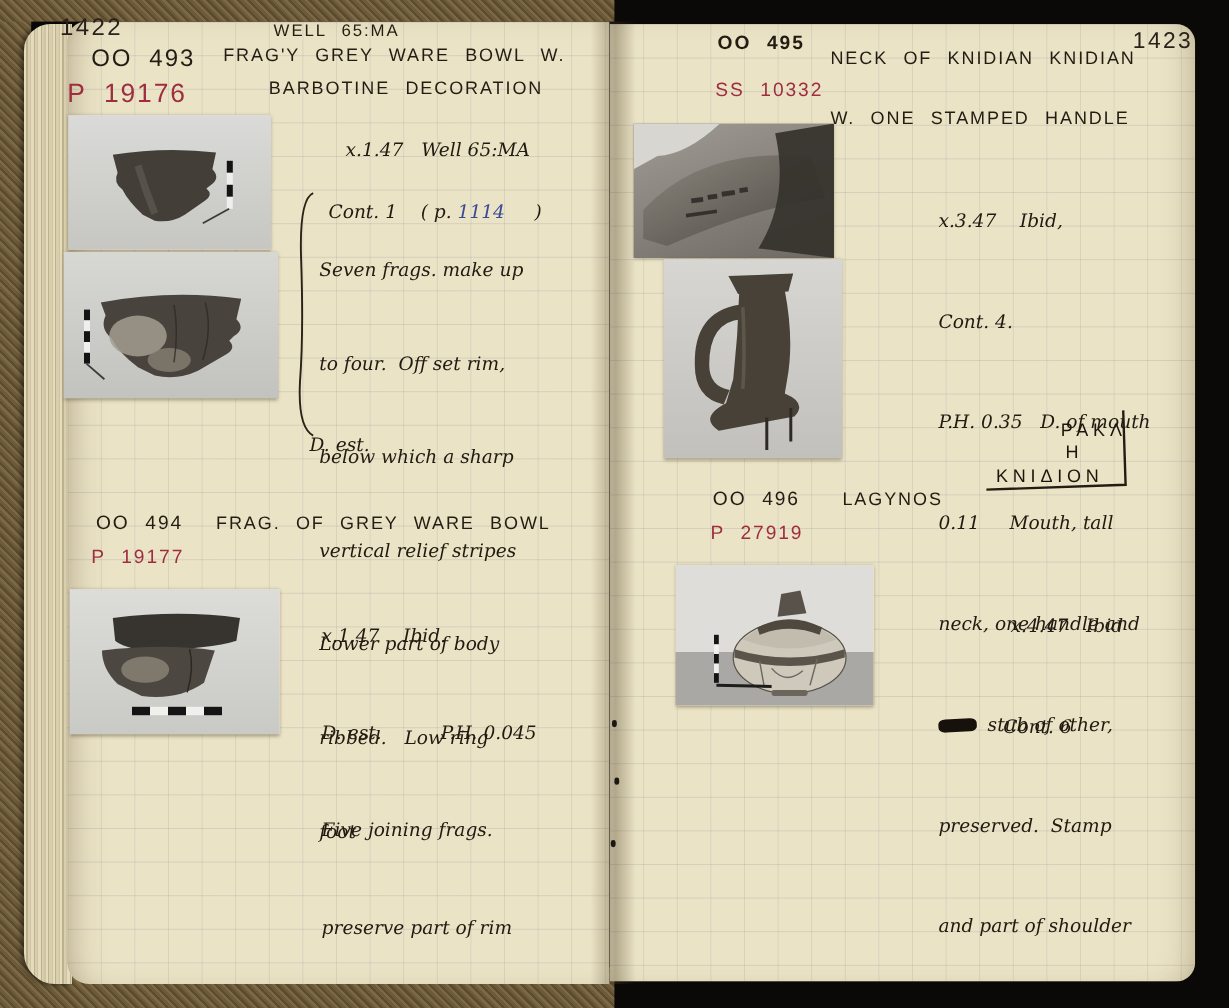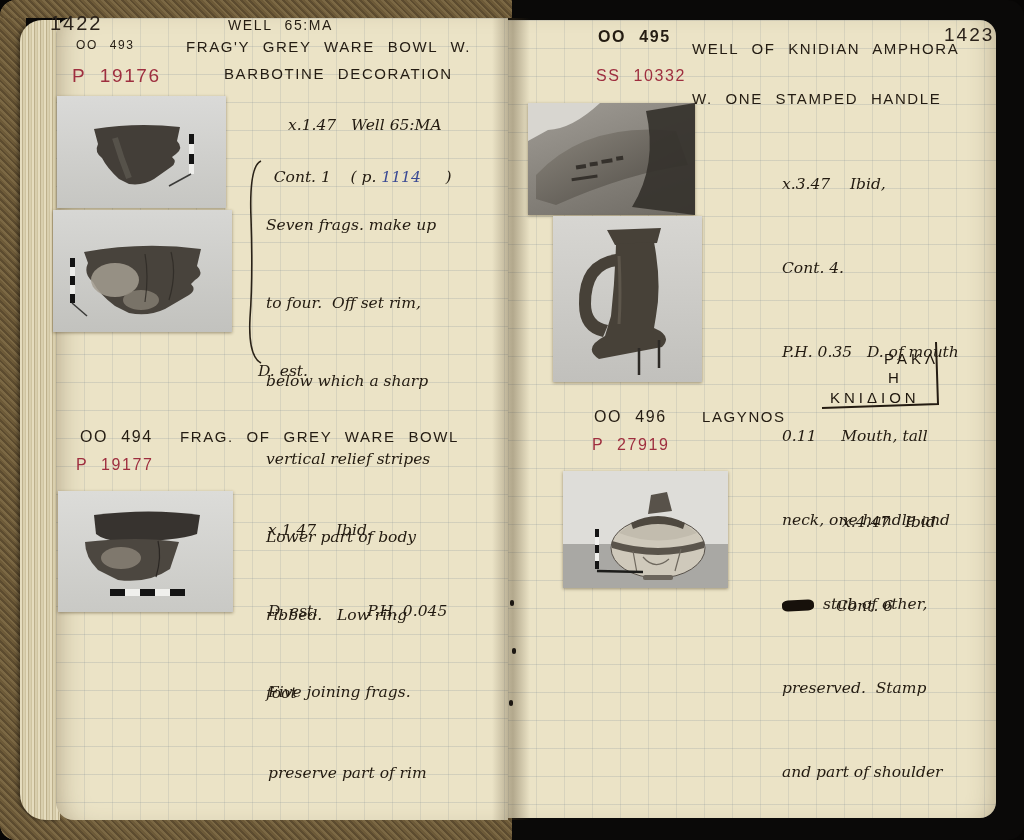--- a/index.html
+++ b/index.html
@@ -1,17 +1,17 @@
 <!DOCTYPE html>
 <html><head>
 <meta charset="utf-8">
 <style>
   html,body{margin:0;padding:0;background:#070605;}
   .scene{position:relative;width:1024px;height:840px;background:#0a0908;overflow:hidden;
-         font-family:"Liberation Sans",sans-serif;border-radius:16px;}
+         font-family:"Liberation Sans",sans-serif;}
   .fabric{position:absolute;background:
       repeating-linear-gradient(45deg,#7b6844 0 2px,#5c4b2f 2px 4px,#6d5a38 4px 6px);}
   .fab-left{left:0;top:0;width:26px;height:840px;}
   .fab-top{left:0;top:0;width:512px;height:18px;}
   .fab-bottom{left:0;top:806px;width:512px;height:34px;}
   .page-stack{position:absolute;left:20px;top:20px;width:40px;height:800px;
       border-radius:22px 0 0 26px;
       background:repeating-linear-gradient(90deg,#e5dcbe 0 2px,#bdb08c 2px 3px,#d9cfae 3px 5px,#cfc4a0 5px 6px);
       box-shadow:-2px 0 4px rgba(0,0,0,.45);}
   .page{position:absolute;background-color:#ebe3c6;
@@ -57,23 +57,23 @@
 
   <div class="page page-right"></div>
   <div class="gutter"></div>
   <div class="stitch" style="left:510px;top:600px;"></div>
   <div class="stitch" style="left:512px;top:648px;"></div>
   <div class="stitch" style="left:509px;top:700px;"></div>
 
   <div class="pagenum" style="left:50px;top:12px;">1422</div>
   <div class="caps" style="left:228px;top:17px;font-size:14px;">WELL 65:MA</div>
 
-  <div class="caps" style="left:76px;top:38px;font-size:12px;">OO 493</div>
+  <div class="caps" style="left:76px;top:38px;font-size:20px;">OO 493</div>
   <div class="caps" style="left:186px;top:38px;">FRAG'Y GREY WARE BOWL W.</div>
-  <div class="caps red" style="left:72px;top:65px;font-size:19px;">P 19176</div>
+  <div class="caps red" style="left:56px;top:65px;font-size:22px;">P 19176</div>
   <div class="caps" style="left:224px;top:65px;">BARBOTINE DECORATION</div>
 
   <div class="photo" style="left:57px;top:96px;width:169px;height:112px;
        background:linear-gradient(180deg,#dadad8,#c6c6c2);">
     <svg width="169" height="112" viewBox="0 0 169 112">
       <path d="M37 33 Q80 26 123 31 L120 45 Q127 52 119 58 L115 61 Q121 66 114 71 L97 83 Q86 90 72 88 L62 83 Q50 72 45 62 Q37 56 41 48 Z" fill="#433e38"></path>
       <path d="M58 42 Q64 62 72 82" stroke="#6f6a62" stroke-width="6" fill="none" opacity="0.45"></path>
       <g>
         <rect x="132" y="38" width="5" height="10" fill="#141414"></rect>
         <rect x="132" y="48" width="5" height="10" fill="#efefec"></rect>
@@ -148,21 +148,21 @@
     <div>preserve part of rim</div>
     
     
     
     
   </div>
 
   <div class="pagenum" style="left:944px;top:24px;font-size:19px;">1423</div>
 
   <div class="caps" style="left:598px;top:28px;font-size:16px;font-weight:bold;">OO 495</div>
-  <div class="caps" style="left:692px;top:40px;">WELL OF KNIDIAN AMPHORA</div>
+  <div class="caps" style="left:692px;top:40px;">NECK OF KNIDIAN KNIDIAN</div>
   <div class="caps red" style="left:596px;top:67px;font-size:16px;">SS 10332</div>
   <div class="caps" style="left:692px;top:67px;margin-top:23px;">W. ONE STAMPED HANDLE</div>
 
   <div class="photo" style="left:528px;top:103px;width:167px;height:112px;
        background:linear-gradient(160deg,#a09c95,#6e6a63);">
     <svg width="167" height="112" viewBox="0 0 167 112">
       <defs>
         <linearGradient id="g1" x1="0" y1="0" x2="1" y2="1">
           <stop offset="0" stop-color="#8a857c"></stop>
             <stop offset="1" stop-color="#4e4a44"></stop>

